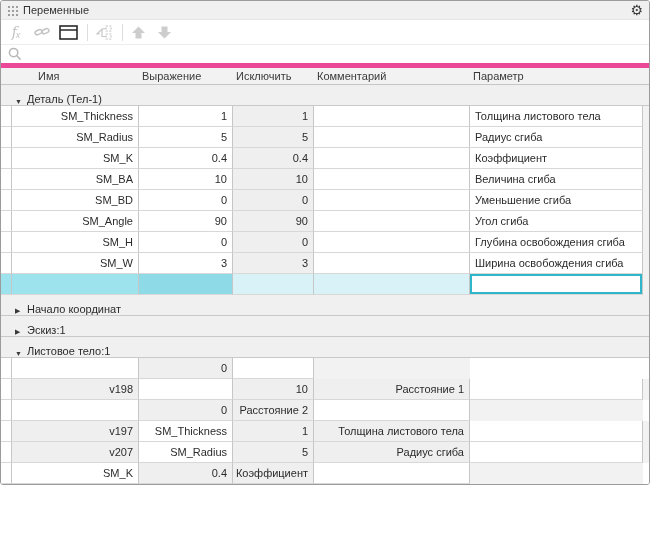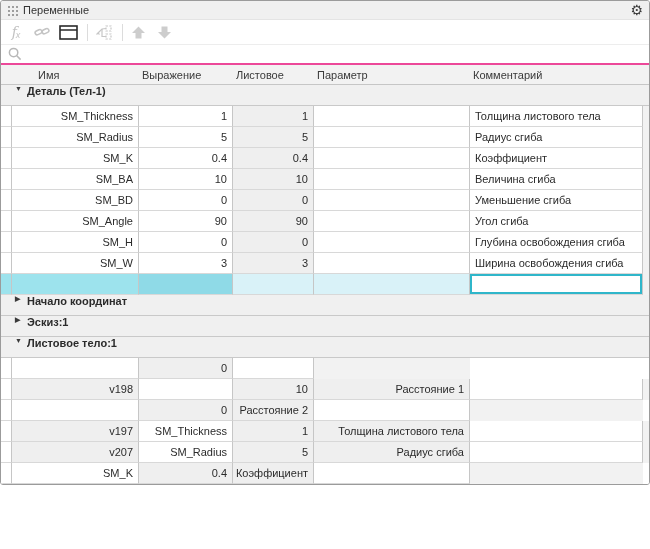--- a/index.html
+++ b/index.html
@@ -62,21 +62,21 @@
   }
 
   
   .grid-head, .row{
     display:grid;
     grid-template-columns:11px 127px 94px 81px 156px 173px 1fr;
   }
   .grid-head{
     height:22px; flex:0 0 22px;
     background:#f2f2f2;
-    border-top:2px solid #ec4899;
+    border-top:5px solid #ec4899;
     border-bottom:1px solid #c6c6c6;
     align-items:center;
   }
   .hcell{ font-size:11px; color:#3a3a3a; padding-left:3px; white-space:nowrap; }
   .h-name{ grid-column:1 / 3; padding-left:37px; }
 
   .row{ height:24px; background:#fff; }
   .c{
     display:flex; align-items:center;
     border-right:1px solid #c6c6c6;
@@ -84,25 +84,24 @@
     font-size:11px; color:#2b2b2b;
     padding:0 5px; white-space:nowrap; overflow:hidden;
   }
   .right{ justify-content:flex-end; }
   .left{ justify-content:flex-start; }
   .ro{ background:#efefef; }
   .fill{ border-right:none; border-bottom:1px solid #f2f2f2; background:#f2f2f2; padding:0; }
 
   
   .group{
-    height:24px; display:flex; align-items:flex-start;
+    height:24px; display:flex; align-items:flex-end;
     background:#f0f0f0;
     border-bottom:1px solid #c9c9c9;
     padding-left:14px;
-    font-weight:bold;
   }
   .tri{ font-size:7px; color:#3a3a3a; width:12px; flex:0 0 12px; }
   .group-label{ font-size:11px; color:#2b2b2b; }
 
   
   .hl1{ background:#9de3ed; }
   .hl2{ background:#8fdae7; }
   .hl3{ background:#d9f2f8; }
   .hlcom{ background:#ffffff; box-shadow:inset 0 0 0 2px #2fb6ca; }
 
@@ -184,23 +183,23 @@
         <circle cx="5.6" cy="5.6" r="4.2" fill="none" stroke="#b8b8b8" stroke-width="1.5"></circle>
         <line x1="8.8" y1="8.8" x2="12.6" y2="12.6" stroke="#b8b8b8" stroke-width="1.5"></line>
       </svg>
     </span>
     <input class="search-input" value="" style="">
   </div>
 
   <div class="grid-head">
     <div class="hcell h-name">Имя</div>
     <div class="hcell">Выражение</div>
-    <div class="hcell">Листовое</div>
+    <div class="hcell">Исключить</div>
+    <div class="hcell">Комментарий</div>
     <div class="hcell">Параметр</div>
-    <div class="hcell">Комментарий</div>
   </div>
 
   <div class="group">
     <span class="tri">▼</span>
     <span class="group-label">Деталь (Тел-1)</span>
   </div>
 
   <div class="row">
     <div class="c"></div>
     <div class="c right">SM_Thickness</div>

